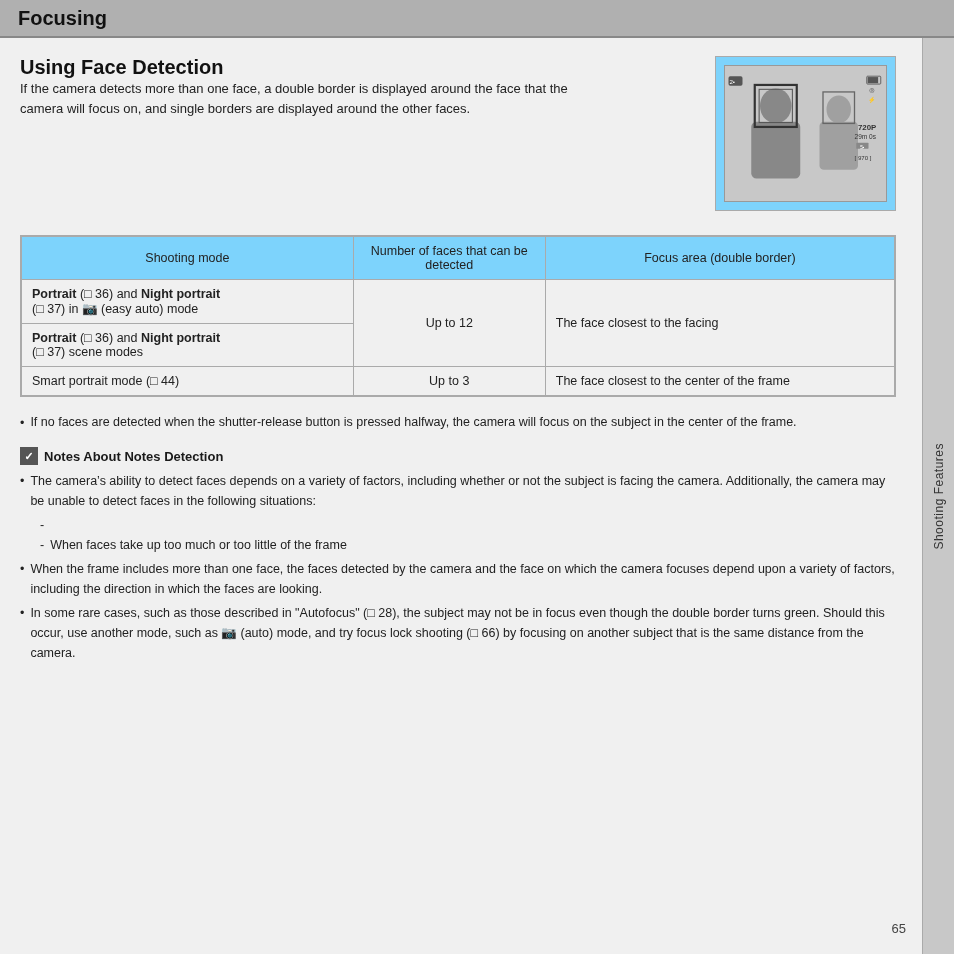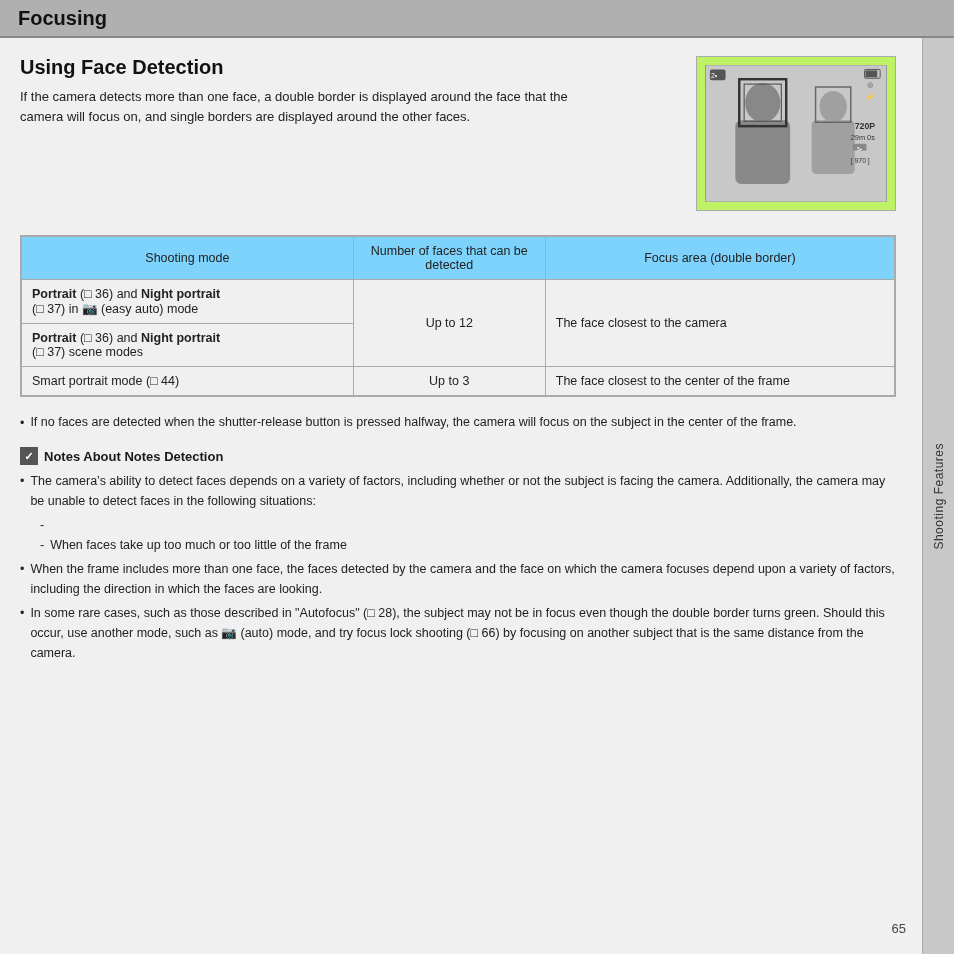--- a/index.html
+++ b/index.html
@@ -36,37 +36,36 @@
       gap: 10px;
     }
 
     .left-content {
       flex: 1;
     }
 
     .section-title {
       font-size: 20px;
       font-weight: bold;
-      margin-bottom: 8px;
       color: #111;
     }
 
     .intro-text {
       font-size: 13px;
       line-height: 1.55;
       color: #222;
       max-width: 560px;
     }
 
     
     .camera-img-box {
-      width: 200px;
+      width: 181px;
       height: 155px;
       border: 1.5px solid #aaa;
-      background: #bef264;
+      background: #7dd3fc;
       position: relative;
       flex-shrink: 0;
       margin-top: 0;
       padding-left: 36px;
     }
 
     .camera-screen {
       position: absolute;
       top: 8px; left: 8px; right: 8px; bottom: 8px;
       background: #c8c8c8;
@@ -302,21 +301,21 @@
           <tr>
             <td class="td-shooting">
               <span class="bold-text">Portrait</span>
               <span> (□ 36) and </span>
               <span class="bold-text">Night portrait</span><br>
               <span>(□ 37) in </span>
               <span>📷</span>
               <span> (easy auto) mode</span>
             </td>
             <td class="td-faces" rowspan="2">Up to 12</td>
-            <td class="td-focus" rowspan="2">The face closest to the camera</td>
+            <td class="td-focus" rowspan="2">The face closest to the facing</td>
           </tr>
           <tr>
             <td class="td-shooting">
               <span class="bold-text">Portrait</span>
               <span> (□ 36) and </span>
               <span class="bold-text">Night portrait</span><br>
               <span>(□ 37) scene modes</span>
             </td>
           </tr>
           <tr>

